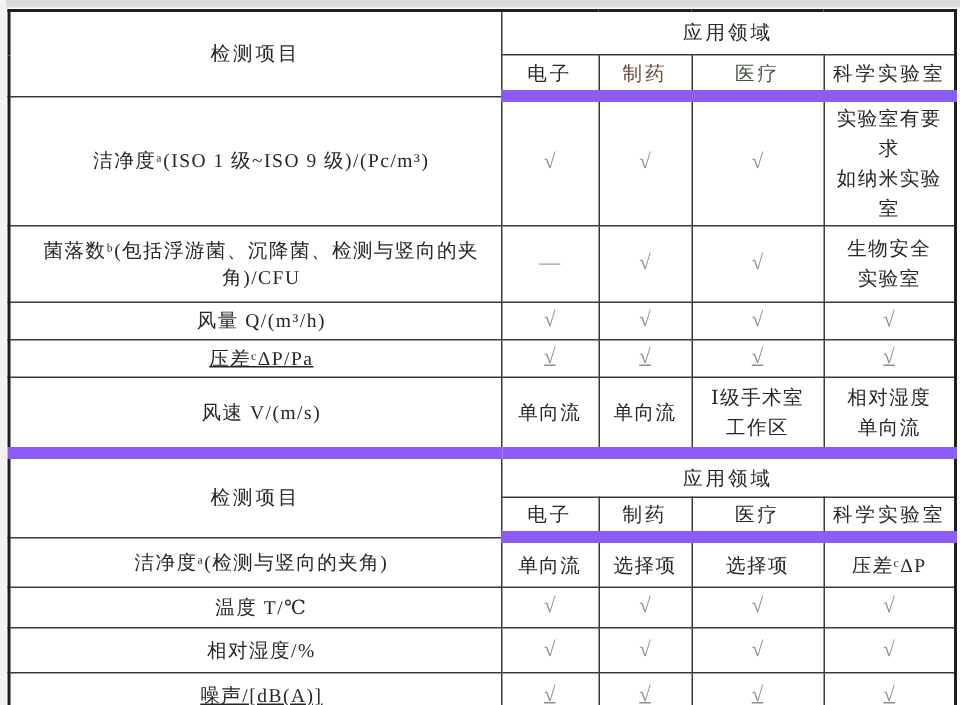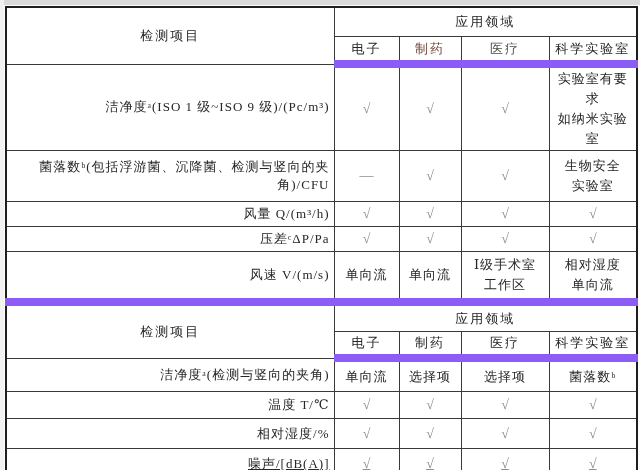--- a/index.html
+++ b/index.html
@@ -12,29 +12,29 @@
     border:2px solid #1e1e1e;
     background:#fff;
   }
   td{
     border:1px solid #3a3a3a;
     font-size:13px;color:#262626;
     padding:1px 4px;
     overflow:hidden;
     letter-spacing:1px;
   }
-  td.item{text-align:right;padding-left:12px;}
+  td.item{text-align:center;padding-left:12px;}
   td.val, td.hdr{text-align:center;white-space:pre-line;line-height:20px;}
   td.hdr{letter-spacing:2px;}
   td.val.sym{color:#8d8d8d;font-size:14px;letter-spacing:0;}
   tr.sep-below td{border-bottom:8px solid #8b5cf6;}
   
   tr.rh1 td{height:26px;} tr.rh2 td{height:21px;}
   tr.r-clean td{height:50px;} tr.r-germ td{height:48px;}
-  tr.r-flow td{height:22px;} tr.r-press td{height:22px;}
+  tr.r-flow td{height:22px;} tr.r-press td{height:22px;text-decoration:underline;}
   tr.r-speed td{height:44px;}
   tr.rh3 td{height:23px;} tr.rh4 td{height:20px;}
   tr.r-dir td{height:27px;} tr.r-temp td{height:24px;}
   tr.r-hum td{height:27px;} tr.r-noise td{height:28px;text-decoration:underline;}
   tr.r-lux td{height:26px;}
 </style>
 </head>
 <body>
 
 <div class="top-strip"></div>
@@ -110,21 +110,21 @@
     <td class="hdr">制药</td>
     <td class="hdr">医疗</td>
     <td class="hdr">科学实验室</td>
   </tr>
 
   <tr class="r-dir">
     <td class="item">洁净度ᵃ(检测与竖向的夹角)</td>
     <td class="val">单向流</td>
     <td class="val">选择项</td>
     <td class="val">选择项</td>
-    <td class="val">菌落数ᵇ</td>
+    <td class="val">压差ᶜΔP</td>
   </tr>
   <tr class="r-temp">
     <td class="item">温度 T/℃</td>
     <td class="val sym">√</td>
     <td class="val sym">√</td>
     <td class="val sym">√</td>
     <td class="val sym">√</td>
   </tr>
   <tr class="r-hum">
     <td class="item">相对湿度/%</td>

